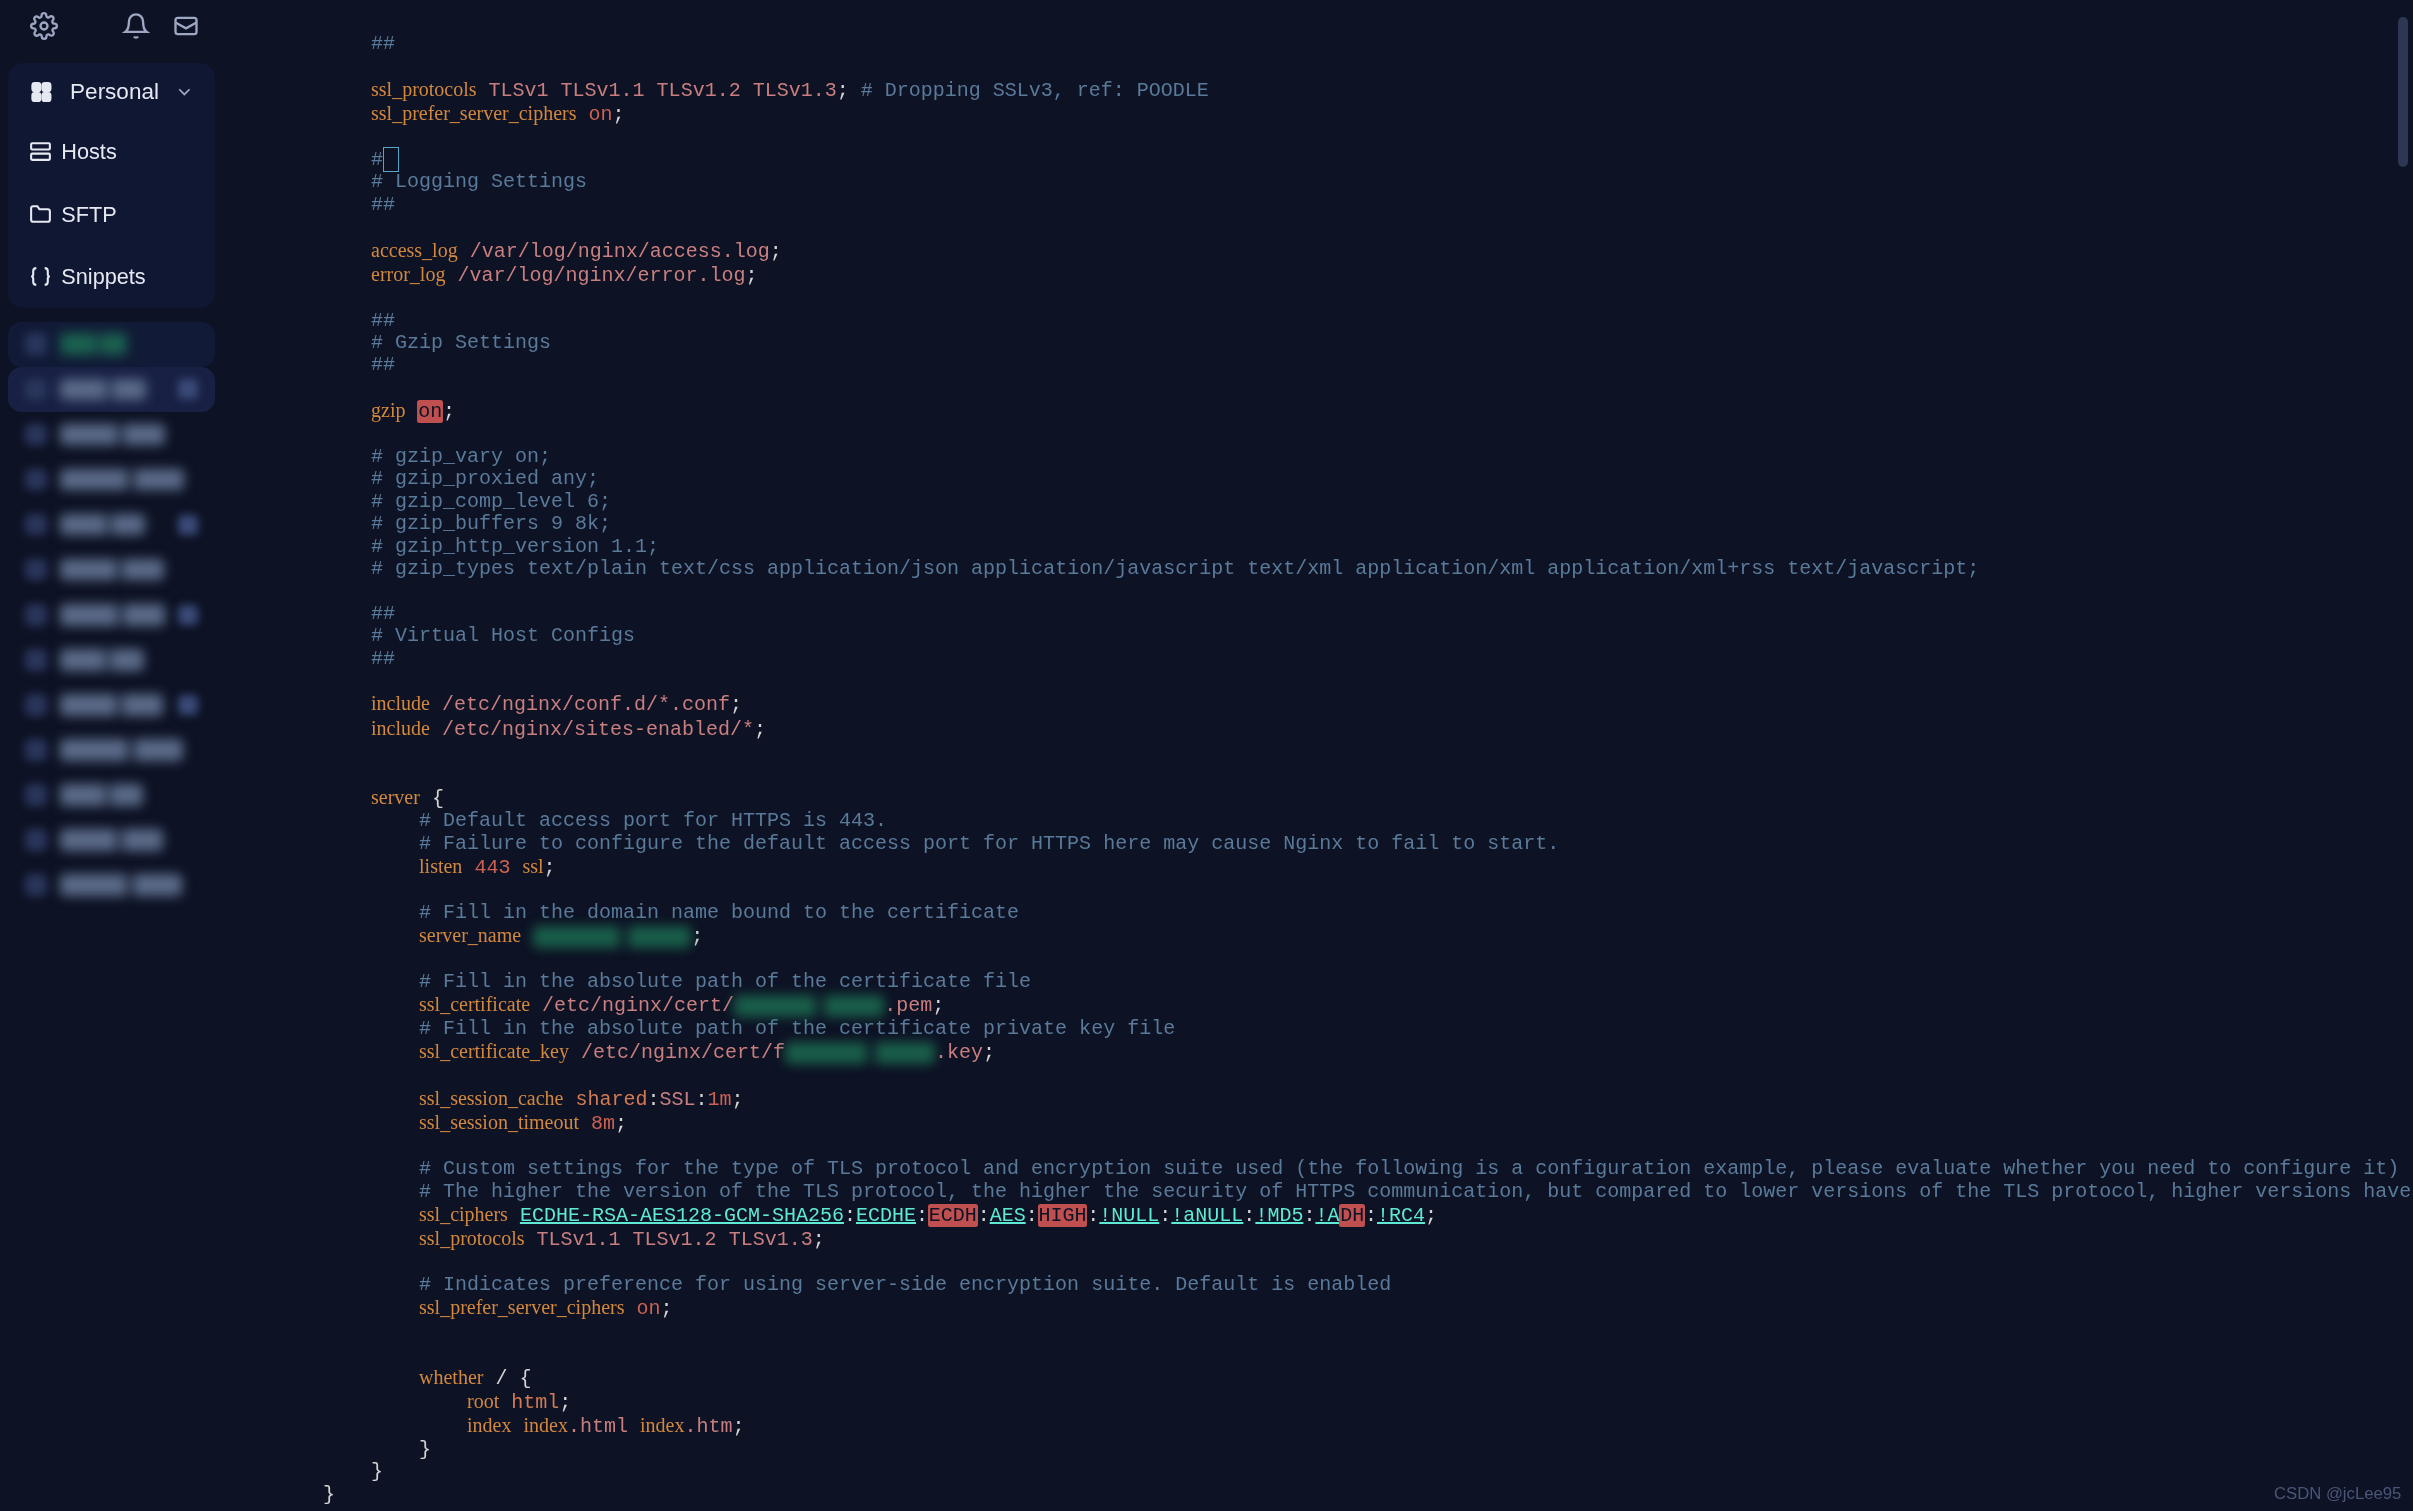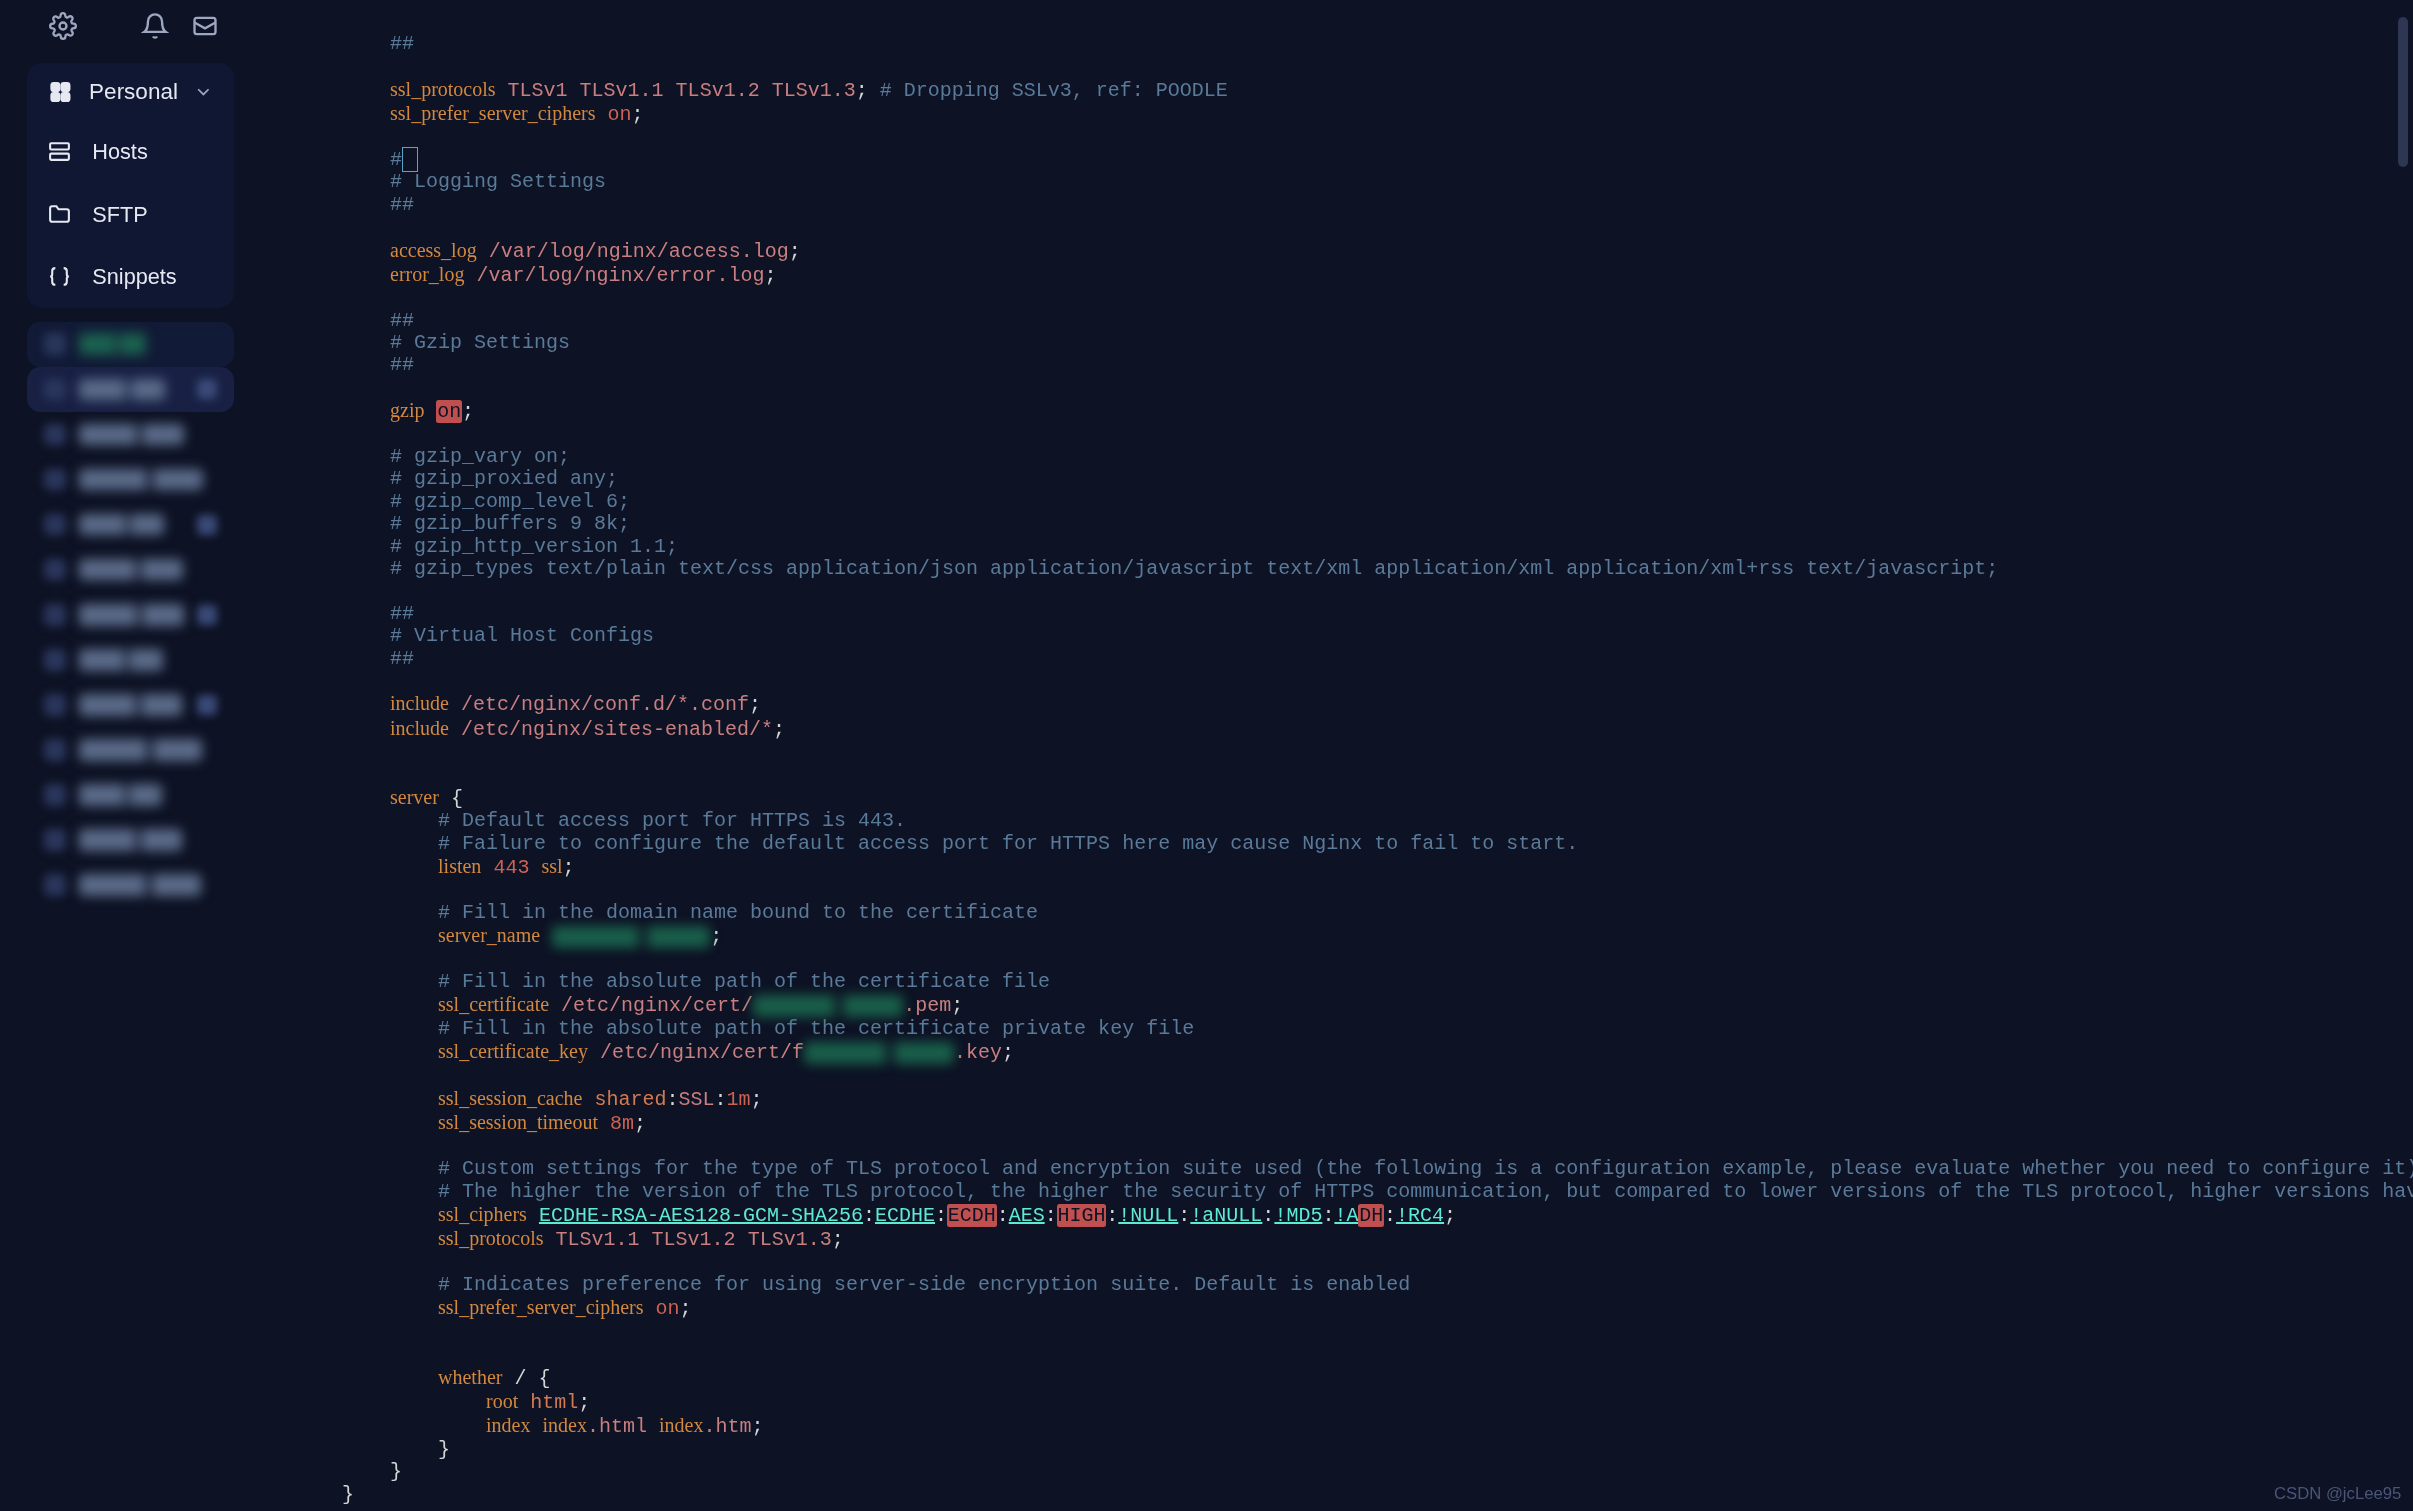--- a/index.html
+++ b/index.html
@@ -12,39 +12,38 @@
   overflow: hidden;
 }
 .sidebar {
   width: 223px;
   background: #0d1224;
   flex-shrink: 0;
   display: flex;
   flex-direction: column;
   font-family: -apple-system, "Segoe UI", sans-serif;
   font-size: 22.5px;
-  margin-left: 19px;
 }
 .side-header {
   display: flex;
   justify-content: space-between;
   align-items: center;
   padding: 11.7px 23px 23px 30px;
 }
 .icon { width: 28px; height: 28px; display: inline-flex; align-items: center; justify-content: center; color: #9ea7c2; }
 .icon svg { width: 100%; height: 100%; stroke: currentColor; fill: none; stroke-width: 2; }
 .side-header-right { display: flex; gap: 21.7px; }
 .side-block { background: #101733; border-radius: 15px; margin: 0 8.3px 8.3px; }
 .selector-row {
   display: flex; align-items: center; gap: 15px;
   padding: 15px 20px; color: #e6e9f2; font-weight: 500;
 }
 .selector-row .label { flex: 1; font-size: 22.5px; }
 .nav-item {
-  display: flex; align-items: center; gap: 20px;
+  display: flex; align-items: center; gap: 8px;
   padding: 18.3px 20px; color: #e6e9f2; font-size: 21.7px;
 }
 .nav-item .icon { width: 25px; height: 25px; }
 .nav-item .icon svg { stroke: #e6e9f2; }
 .conn-list { margin-top: 5px; padding: 0 8.3px; flex: 1; overflow: auto; }
 .conn-item {
   display: flex; align-items: center; gap: 13.3px;
   padding: 11.7px 16.7px; border-radius: 13.3px; color: #aab4d3;
   position: relative; font-size: 21.7px;
 }

